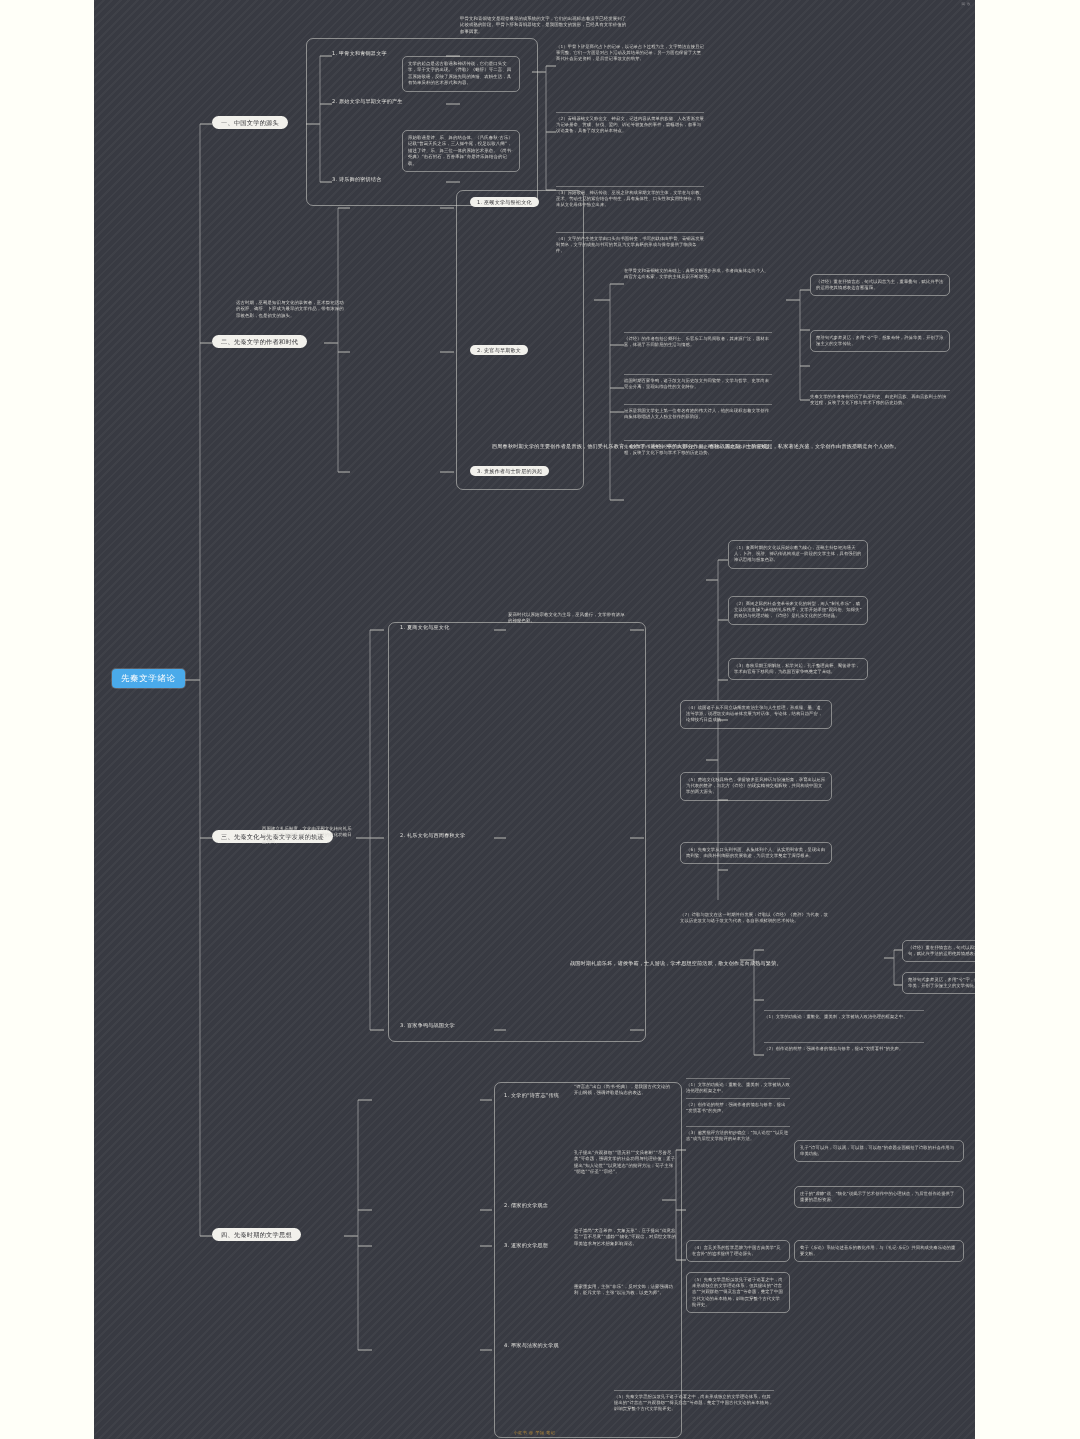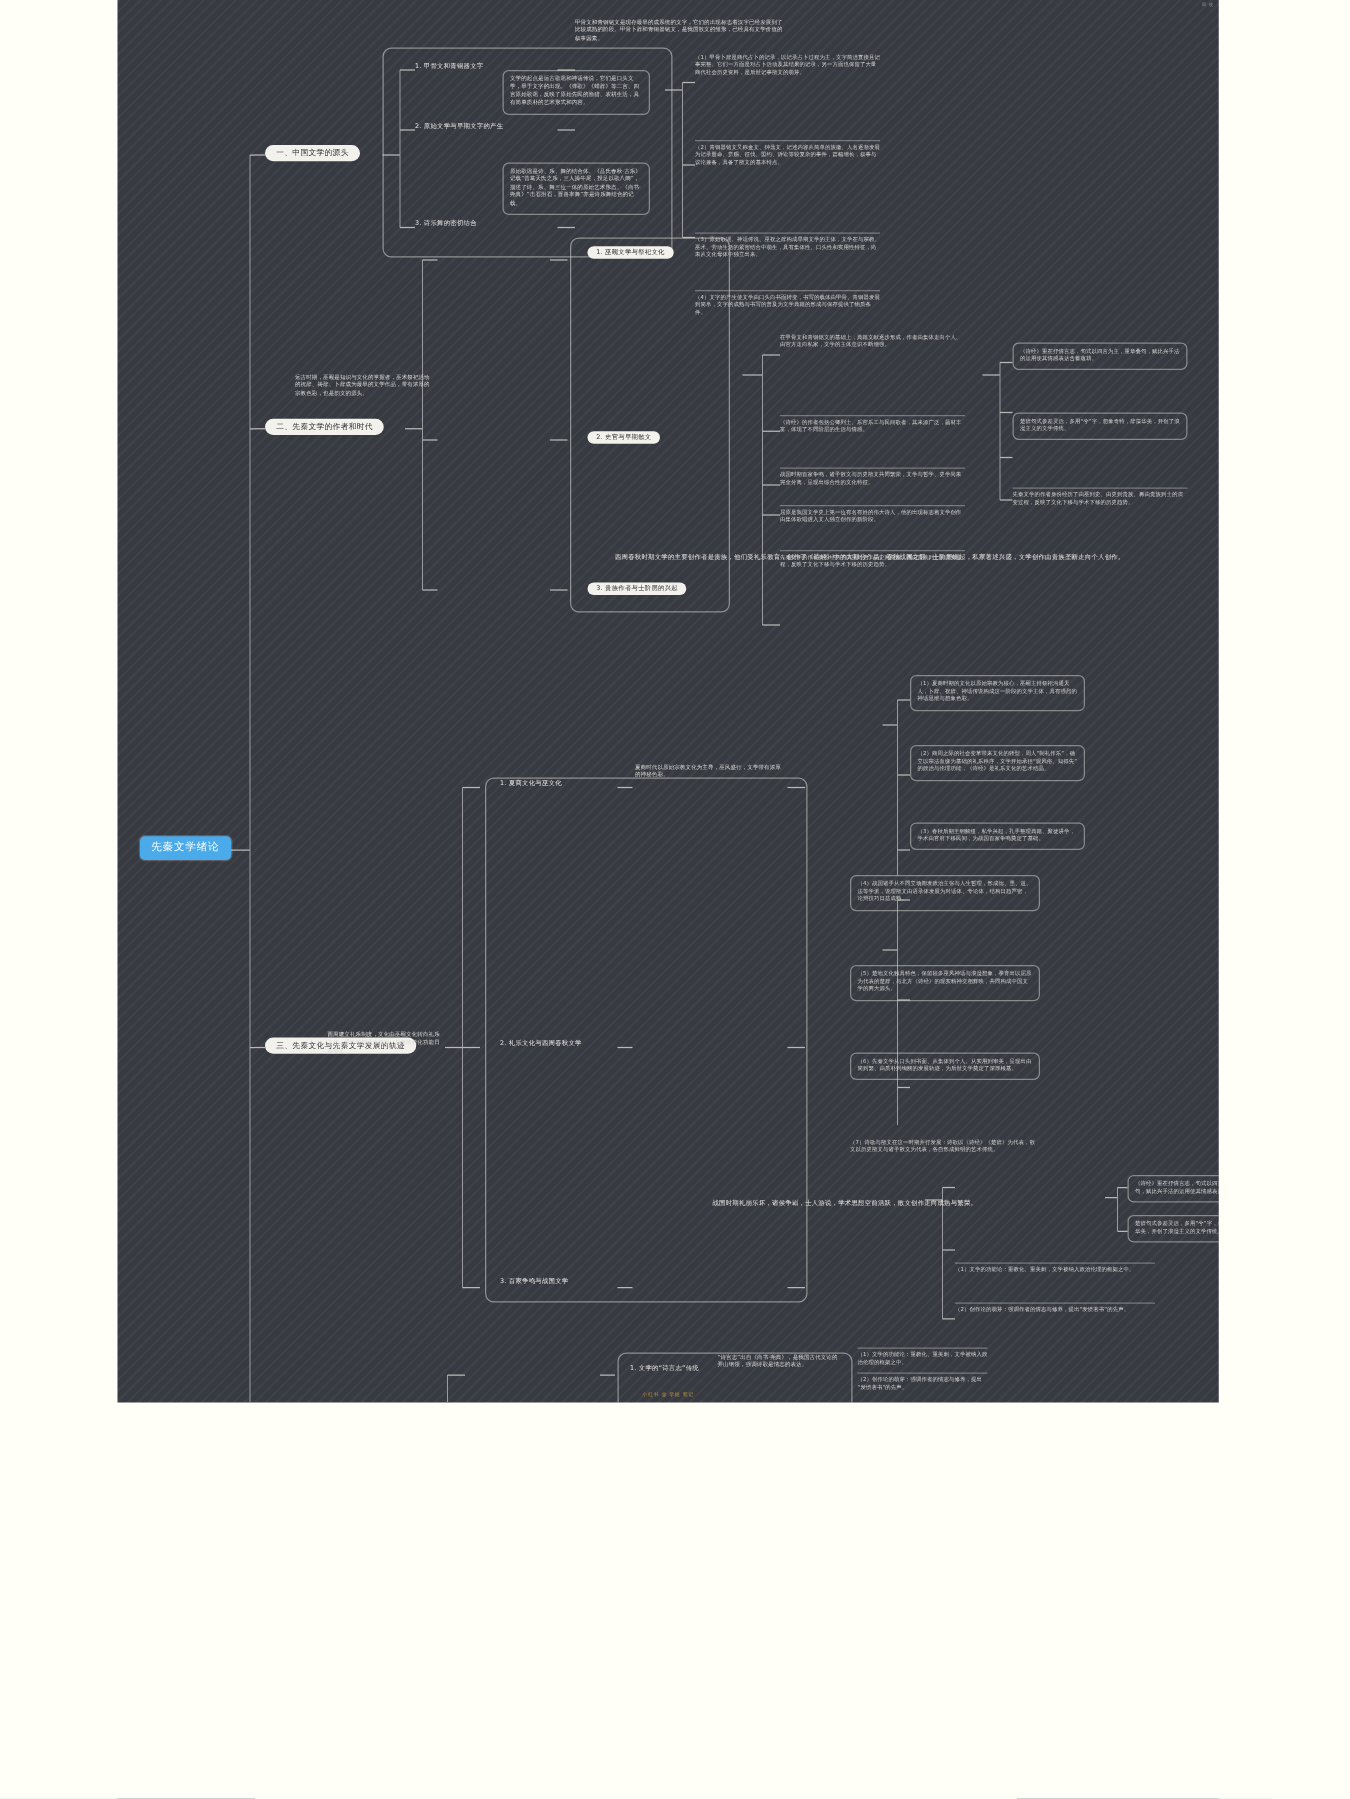--- a/index.html
+++ b/index.html
@@ -9,21 +9,21 @@
     background:#fffff8;
     font-family:"DejaVu Sans","Liberation Sans",sans-serif;
     overflow:hidden;
     position:relative;
   }
   #page{position:absolute;inset:0;}
 
   
   .canvas{
     position:absolute;
-    left:94px;top:0;width:881px;height:1122px;
+    left:94px;top:0;width:881px;height:1439px;
     background-color:#3a3c44;
     background-image:repeating-linear-gradient(135deg,
         rgba(255,255,255,.022) 0px,
         rgba(255,255,255,.022) 2px,
         rgba(0,0,0,.035) 2px,
         rgba(0,0,0,.035) 6px);
     overflow:hidden;
   }
   .left-margin{position:absolute;left:0;top:0;width:94px;height:1439px;background:#fffff8;}
   .right-margin{position:absolute;left:975px;top:0;width:105px;height:1439px;background:#fffff8;}

